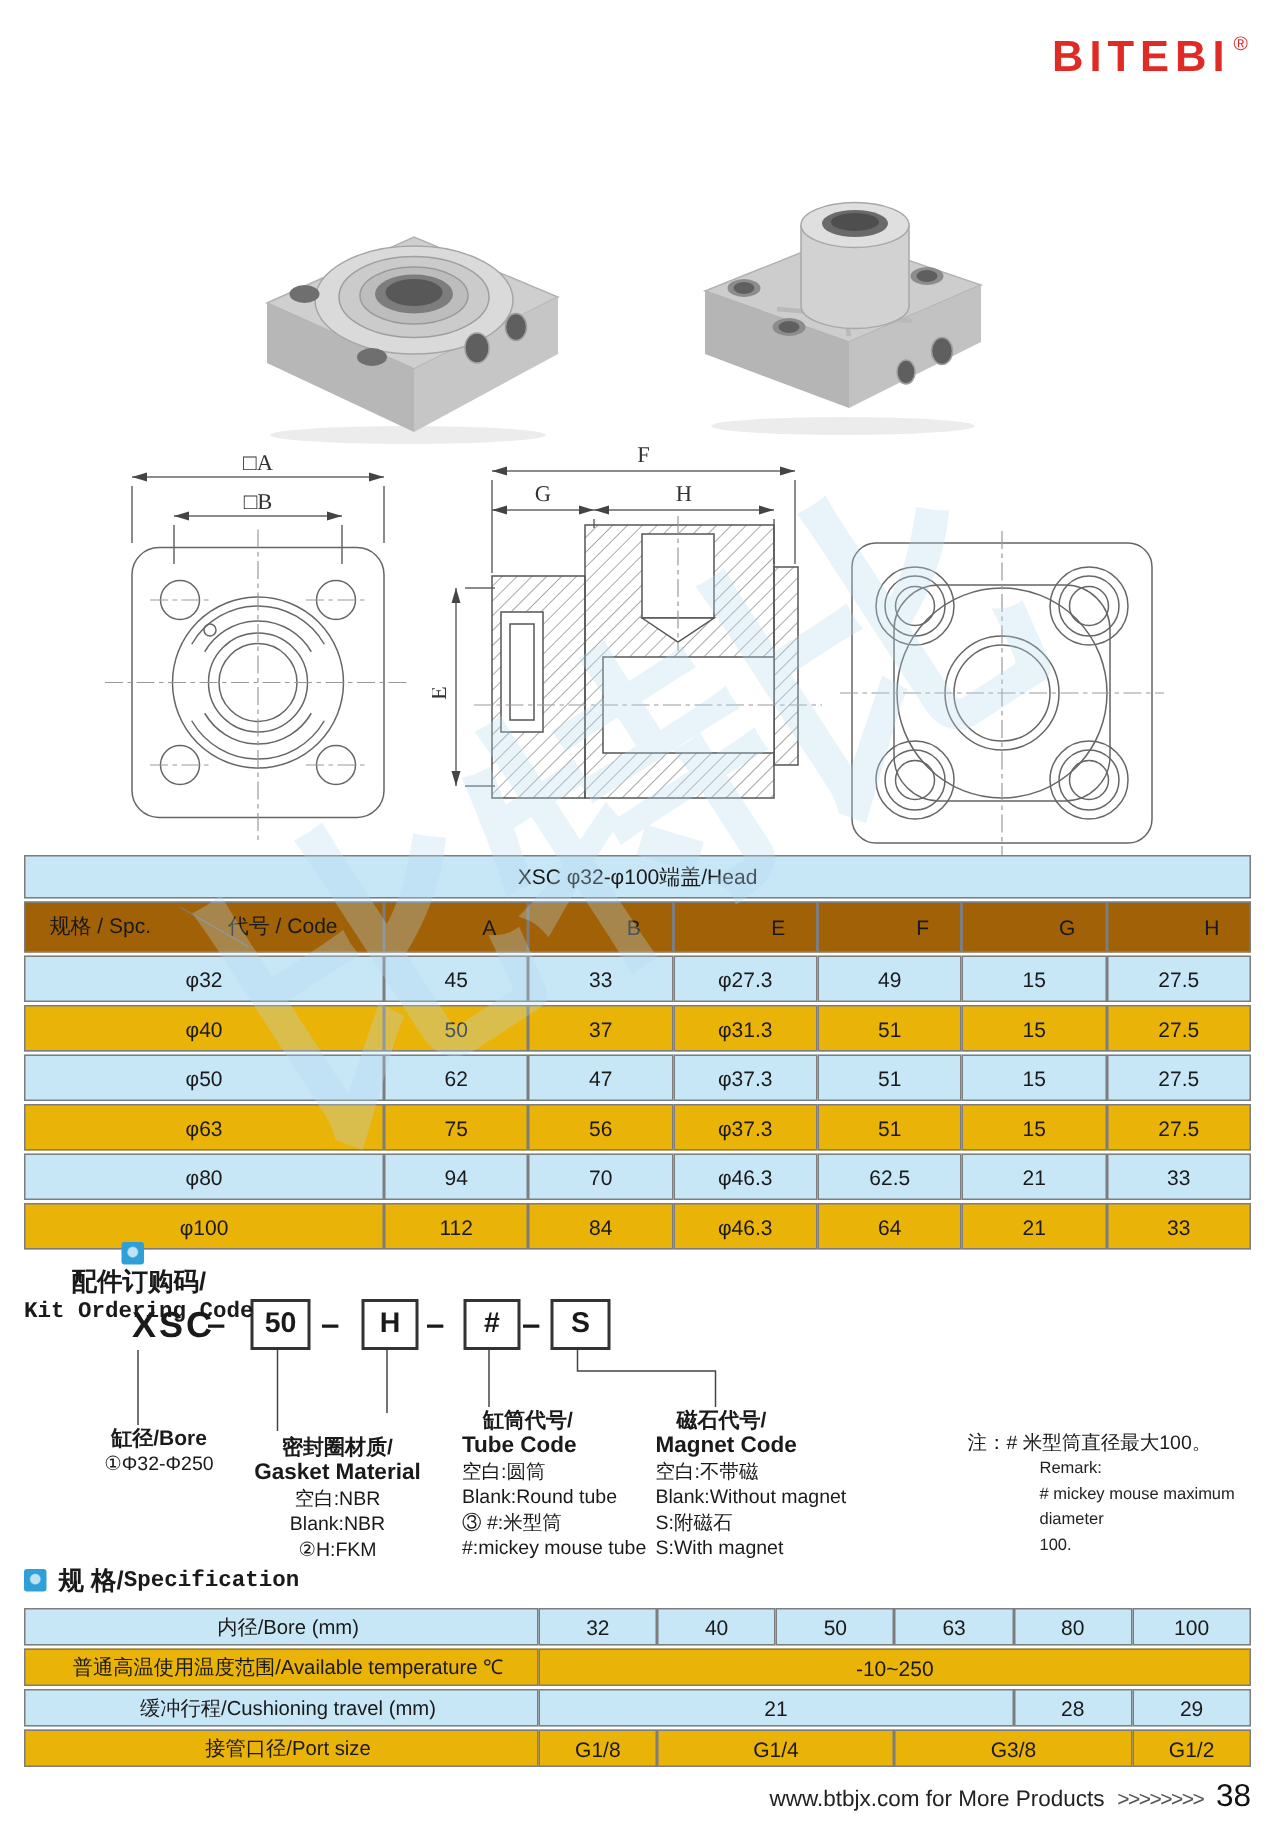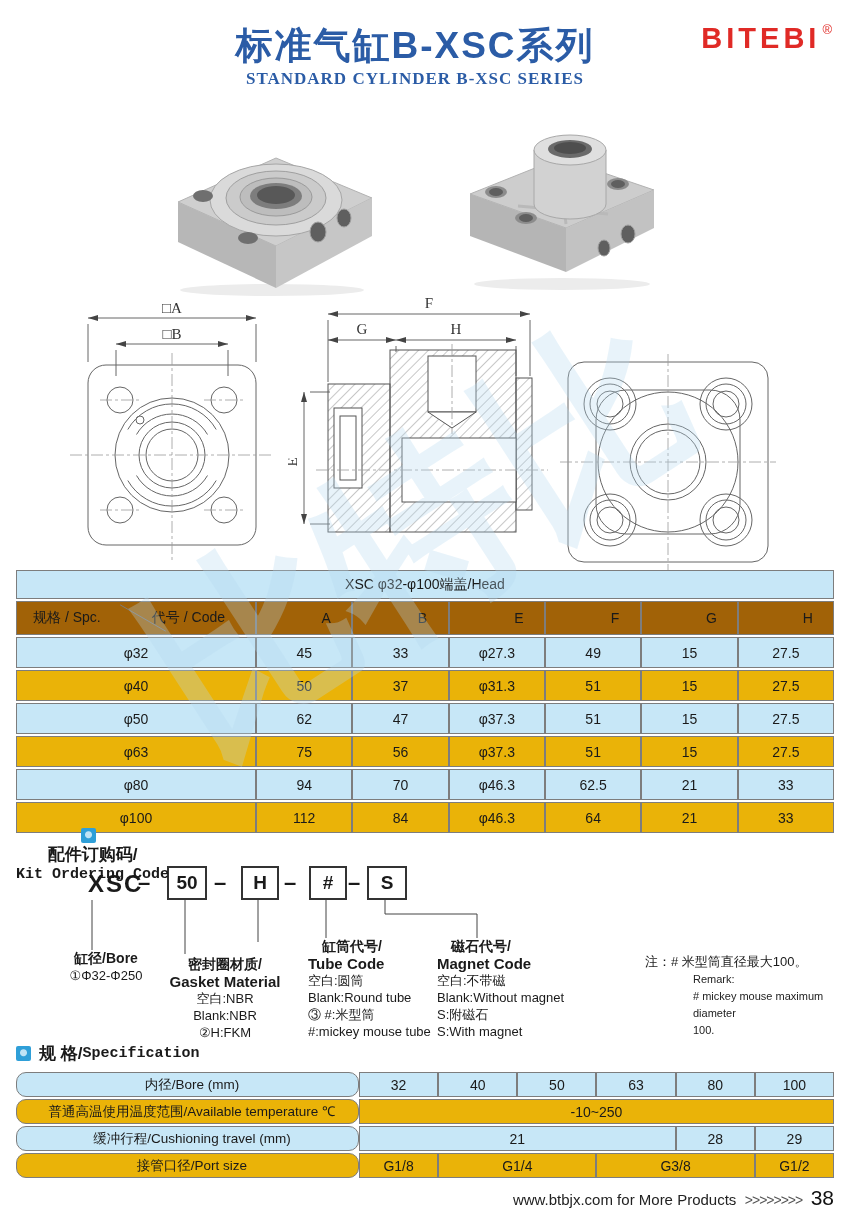--- a/index.html
+++ b/index.html
@@ -27,21 +27,21 @@
                         overflow:hidden;white-space:nowrap;}
   .t-title th{background:#c7e7f7;font-weight:normal;height:27px;}
   .t-head th{background:#a16207;font-weight:normal;height:32px;padding-left:44px;}
   .row-blue td{background:#c7e7f7;height:29px;}
   .row-gray td{background:#eab308;height:29px;}
   #spec-table .row-blue td,#spec-table .row-gray td{height:23px;}
   .corner{position:relative;}
   .c-spec{position:absolute;left:16px;top:50%;transform:translateY(-50%);font-size:14px;}
   .c-code{position:absolute;right:30px;top:50%;transform:translateY(-50%);font-size:14px;}
   .diag{position:absolute;left:0;top:0;width:100%;height:100%;}
-  .spec-label{text-align:left;padding-left:9px !important;font-size:13.5px !important;border-radius:10px;}
+  .spec-label{text-align:left;padding-left:9px !important;font-size:13.5px !important;}
 
   
   .sec-heading{left:16px;display:flex;align-items:center;z-index:2;}
   .bullet{width:15px;height:15px;margin-right:8px;border-radius:2px;
           background:radial-gradient(circle at 50% 45%, #bfe3f5 0 3px, #2f9fd8 4px);}
   .sec-zh{font-size:17px;font-weight:bold;}
   .sec-en{font-size:15px;font-weight:bold;font-family:Liberation Mono, monospace;}
 
   
   .kc-prefix{left:88px;top:870px;font-size:24px;font-weight:bold;letter-spacing:2px;}
@@ -63,24 +63,20 @@
   .footer-url{font-size:15px;color:#222;}
   .footer-chevrons{font-size:14px;color:#555;letter-spacing:-1px;margin:0 4px;}
   .footer-page{font-size:21px;color:#111;}
   svg{display:block;}
 </style>
 </head>
 <body>
 
 <div class="page">
 
-  <div class="abs title-block">
-    <div class="title-zh">标准气缸B-XSC系列</div>
-    <div class="title-en">STANDARD CYLINDER B-XSC SERIES</div>
-  </div>
   <div class="abs logo">
     <span class="logo-text">BITEBI</span><span class="logo-reg">®</span>
   </div>
 
   <svg class="abs" style="left:148px;top:110px;" width="250" height="190" viewBox="0 0 250 190">
     <ellipse cx="124" cy="180" rx="92" ry="6" fill="#ececec"></ellipse>
     <polygon points="30,92 128,48 224,88 128,136" fill="#cfcfcf" stroke="#b2b2b2"></polygon>
     <polygon points="30,92 128,136 128,178 30,132" fill="#b7b7b7"></polygon>
     <polygon points="128,136 224,88 224,126 128,178" fill="#c6c6c6"></polygon>
     <ellipse cx="128" cy="90" rx="66" ry="36" fill="#dadada" stroke="#a6a6a6"></ellipse>

